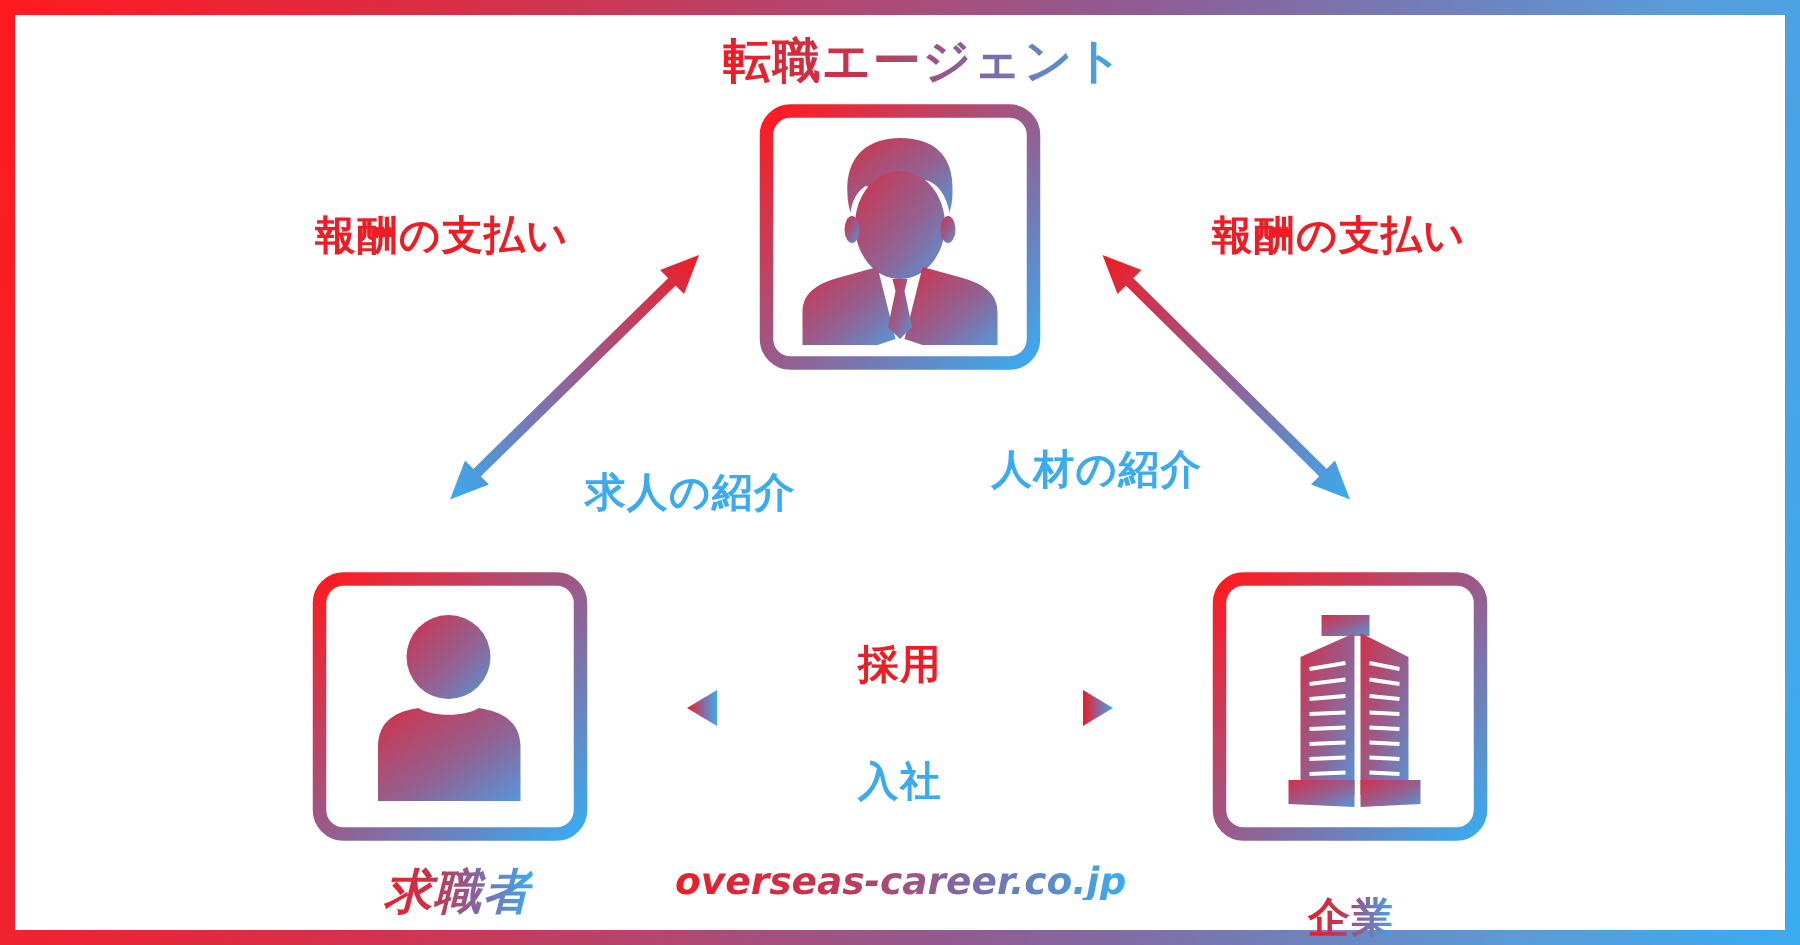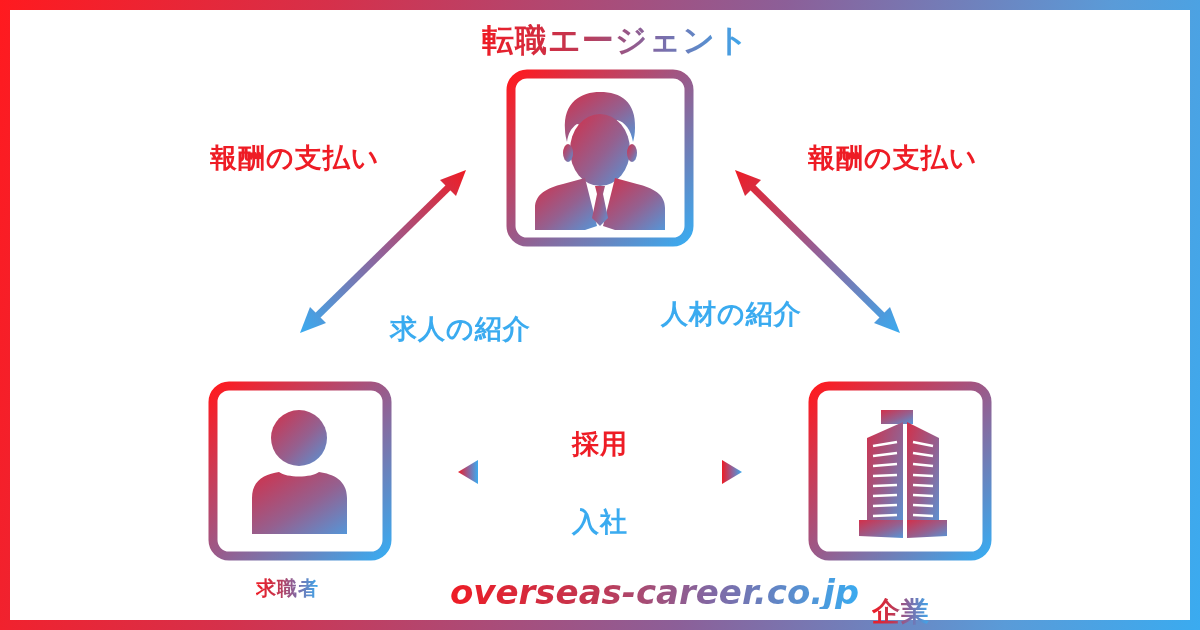--- a/index.html
+++ b/index.html
@@ -71,21 +71,21 @@
 
 <div class="node" style="left:207px;top:380px;">
   <svg width="186" height="182" viewBox="0 0 186 182">
     <rect x="6" y="6" width="174" height="170" rx="16" fill="none" stroke="url(#boxGrad)" stroke-width="9"></rect>
     <g fill="url(#iconGrad)">
       <circle cx="92" cy="58" r="28"></circle>
       <path d="M45 154 L45 118 C45 100 58 94 72 92 C80 98 104 98 112 92 C126 94 140 100 140 118 L140 154 Z" rx="6"></path>
     </g>
   </svg>
 </div>
-<div class="lbl grad-text" style="left:256px;top:578px;font-size:20px;">求職者</div>
+<div class="lbl grad-text" style="left:256px;top:578px;font-size:32px;font-style:italic;">求職者</div>
 
 <div class="node" style="left:807px;top:380px;">
   <svg width="186" height="182" viewBox="0 0 186 182">
     <rect x="6" y="6" width="174" height="170" rx="16" fill="none" stroke="url(#boxGrad)" stroke-width="9"></rect>
     <g fill="url(#iconGrad)">
       <rect x="74" y="30" width="32" height="14"></rect>
       <path d="M60 58 L96 42 L96 150 L60 150 Z"></path>
       <path d="M100 42 L132 58 L132 150 L100 150 Z"></path>
       <path d="M52 140 L96 140 L96 158 L52 156 Z"></path>
       <path d="M100 140 L140 140 L140 156 L100 158 Z"></path>
@@ -130,13 +130,13 @@
   </g>
 </svg>
 
 <div class="lbl red" style="left:210px;top:144px;">報酬の支払い</div>
 <div class="lbl red" style="left:808px;top:144px;">報酬の支払い</div>
 <div class="lbl blue" style="left:390px;top:303px;margin-top:12px;">求人の紹介</div>
 <div class="lbl blue" style="left:661px;top:303px;font-family:Liberation Mono, monospace;">人材の紹介</div>
 <div class="lbl red" style="left:572px;top:430px;">採用</div>
 <div class="lbl blue" style="left:572px;top:508px;">入社</div>
 
-<div class="lbl grad-text" style="left:450px;top:575px;font-size:34px;font-style:italic;letter-spacing:0px;font-family:'DejaVu Sans',sans-serif;">overseas-career.co.jp</div>
+<div class="lbl grad-text" style="left:450px;top:575px;font-size:25px;font-style:italic;letter-spacing:0px;font-family:'DejaVu Sans',sans-serif;">overseas-career.co.jp</div>
 
 </body></html>

